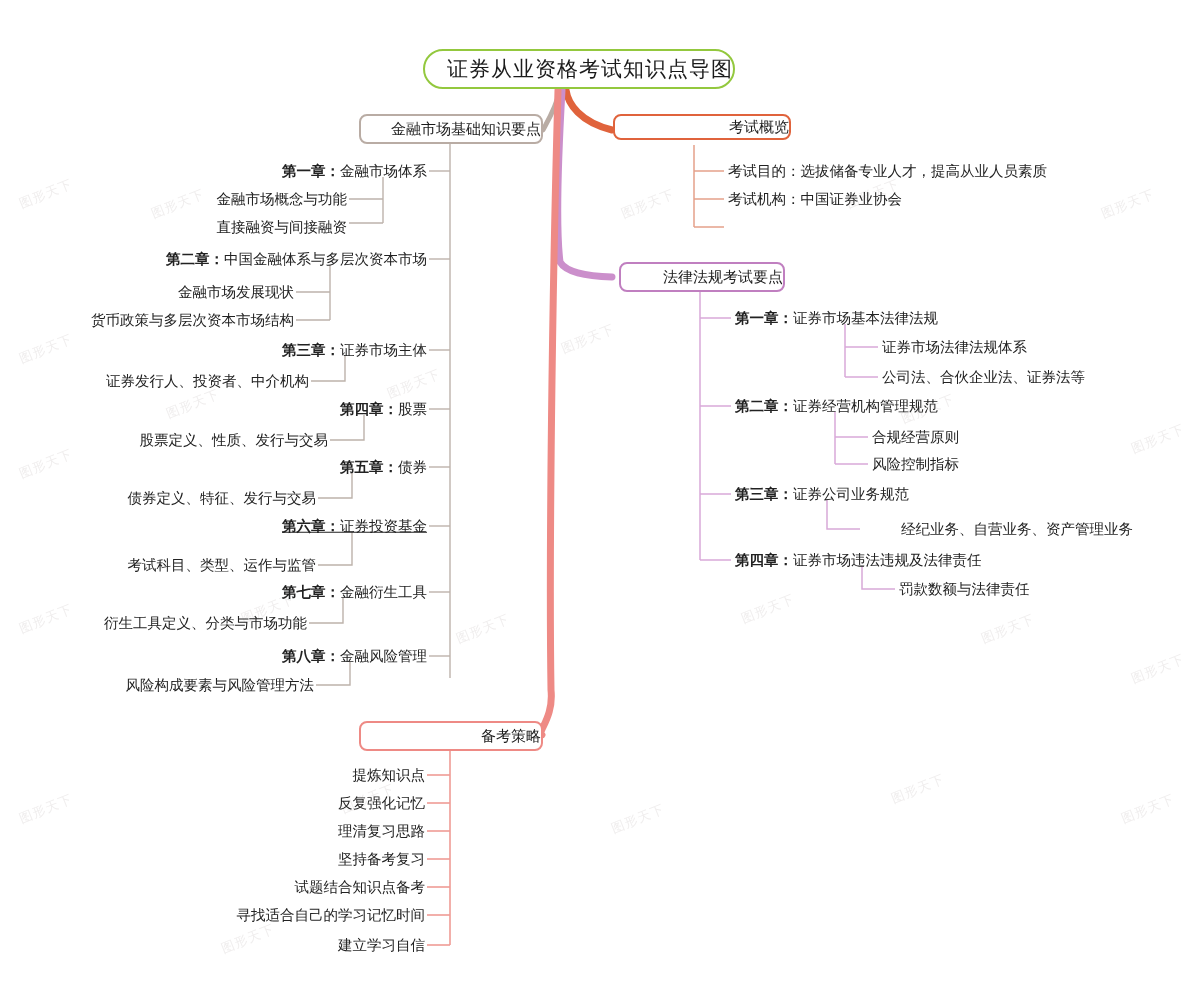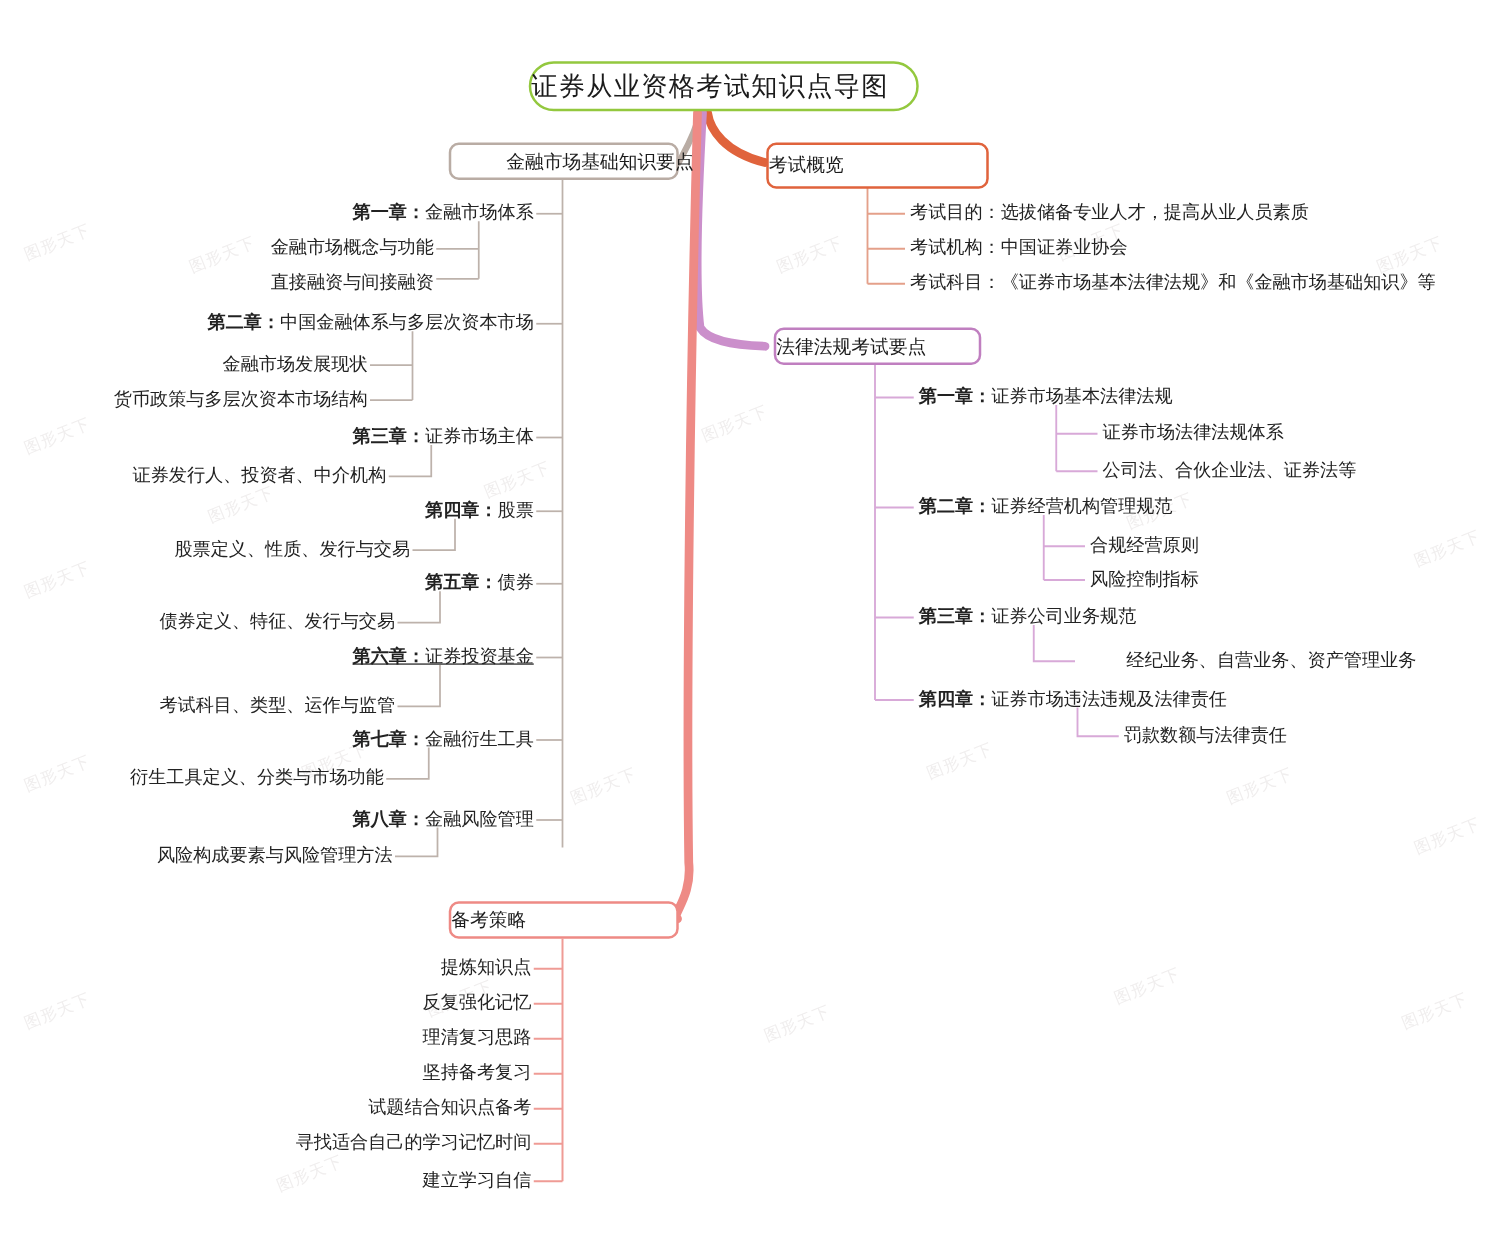--- a/index.html
+++ b/index.html
@@ -23,21 +23,21 @@
     white-space:nowrap;
     letter-spacing:1px;
     user-select:none;
     font-family:"Liberation Serif","DejaVu Serif",serif;
   }
 
   
   .node{
     position:absolute;
     box-sizing:border-box;
-    display:flex;align-items:center;justify-content:flex-start;
+    display:flex;align-items:center;justify-content:flex-end;
     background:#fff;
     white-space:nowrap;
   }
   .root{
     border:2.5px solid #93c83e;
     border-radius:24px;
     font-size:21px;
     color:#1b1b1b;
     letter-spacing:1px;
   }
@@ -177,21 +177,21 @@
   <div class="wm" style="left:18px;  top:340px;">图形天下</div>
 
   <div class="node root" style="left:423px;top:49px;width:312px;height:40px;">
     <span>证券从业资格考试知识点导图</span>
   </div>
 
   <div class="node branch b-gray" style="left:359px;top:114px;width:184px;height:30px;">
     <span>金融市场基础知识要点</span>
   </div>
 
-  <div class="node branch b-orange" style="left:613px;top:114px;width:178px;height:37px;">
+  <div class="node branch b-orange" style="left:613px;top:114px;width:178px;height:26px;">
     <span>考试概览</span>
   </div>
 
   <div class="node branch b-purple" style="left:619px;top:262px;width:166px;height:30px;">
     <span>法律法规考试要点</span>
   </div>
 
   <div class="node branch b-salmon" style="left:359px;top:721px;width:184px;height:30px;">
     <span>备考策略</span>
   </div>
@@ -257,23 +257,20 @@
   <div class="leaf r" style="left:314px;top:685px;">
     <span>风险构成要素与风险管理方法</span>
   </div>
 
   <div class="leaf l" style="left:728px;top:171px;">
     <span>考试目的：选拔储备专业人才，提高从业人员素质</span>
   </div>
   <div class="leaf l" style="left:728px;top:199px;">
     <span>考试机构：中国证券业协会</span>
   </div>
-  <div class="leaf l" style="left:728px;top:227px;">
-    <span>考试科目：《证券市场基本法律法规》和《金融市场基础知识》等</span>
-  </div>
 
   <div class="leaf l" style="left:735px;top:318px;">
     <b>第一章：</b><span>证券市场基本法律法规</span>
   </div>
   <div class="leaf l" style="left:882px;top:347px;">
     <span>证券市场法律法规体系</span>
   </div>
   <div class="leaf l" style="left:882px;top:377px;">
     <span>公司法、合伙企业法、证券法等</span>
   </div>

